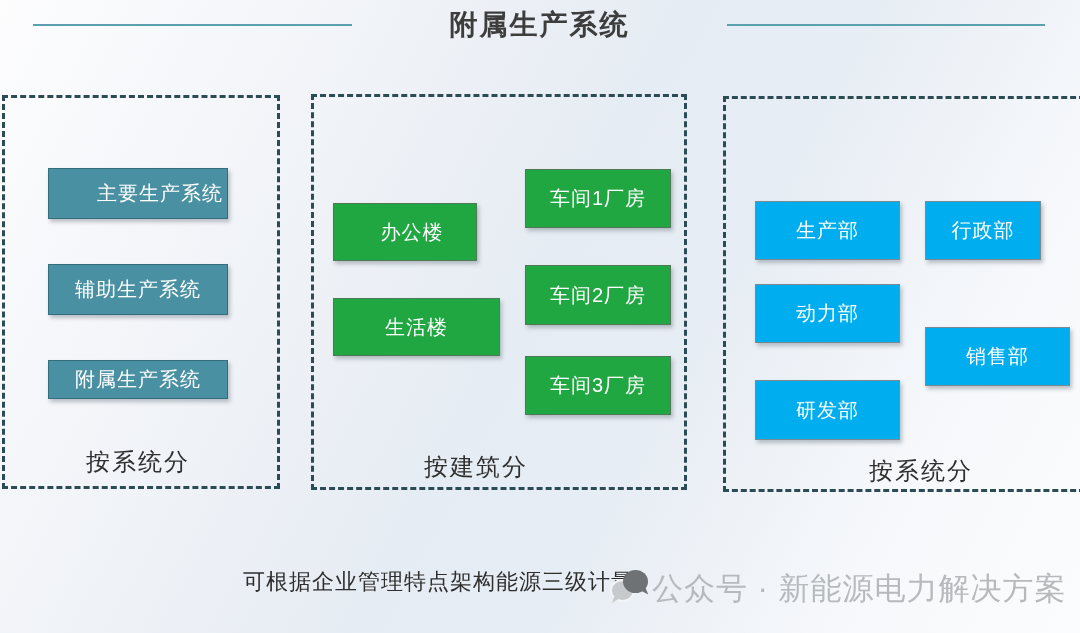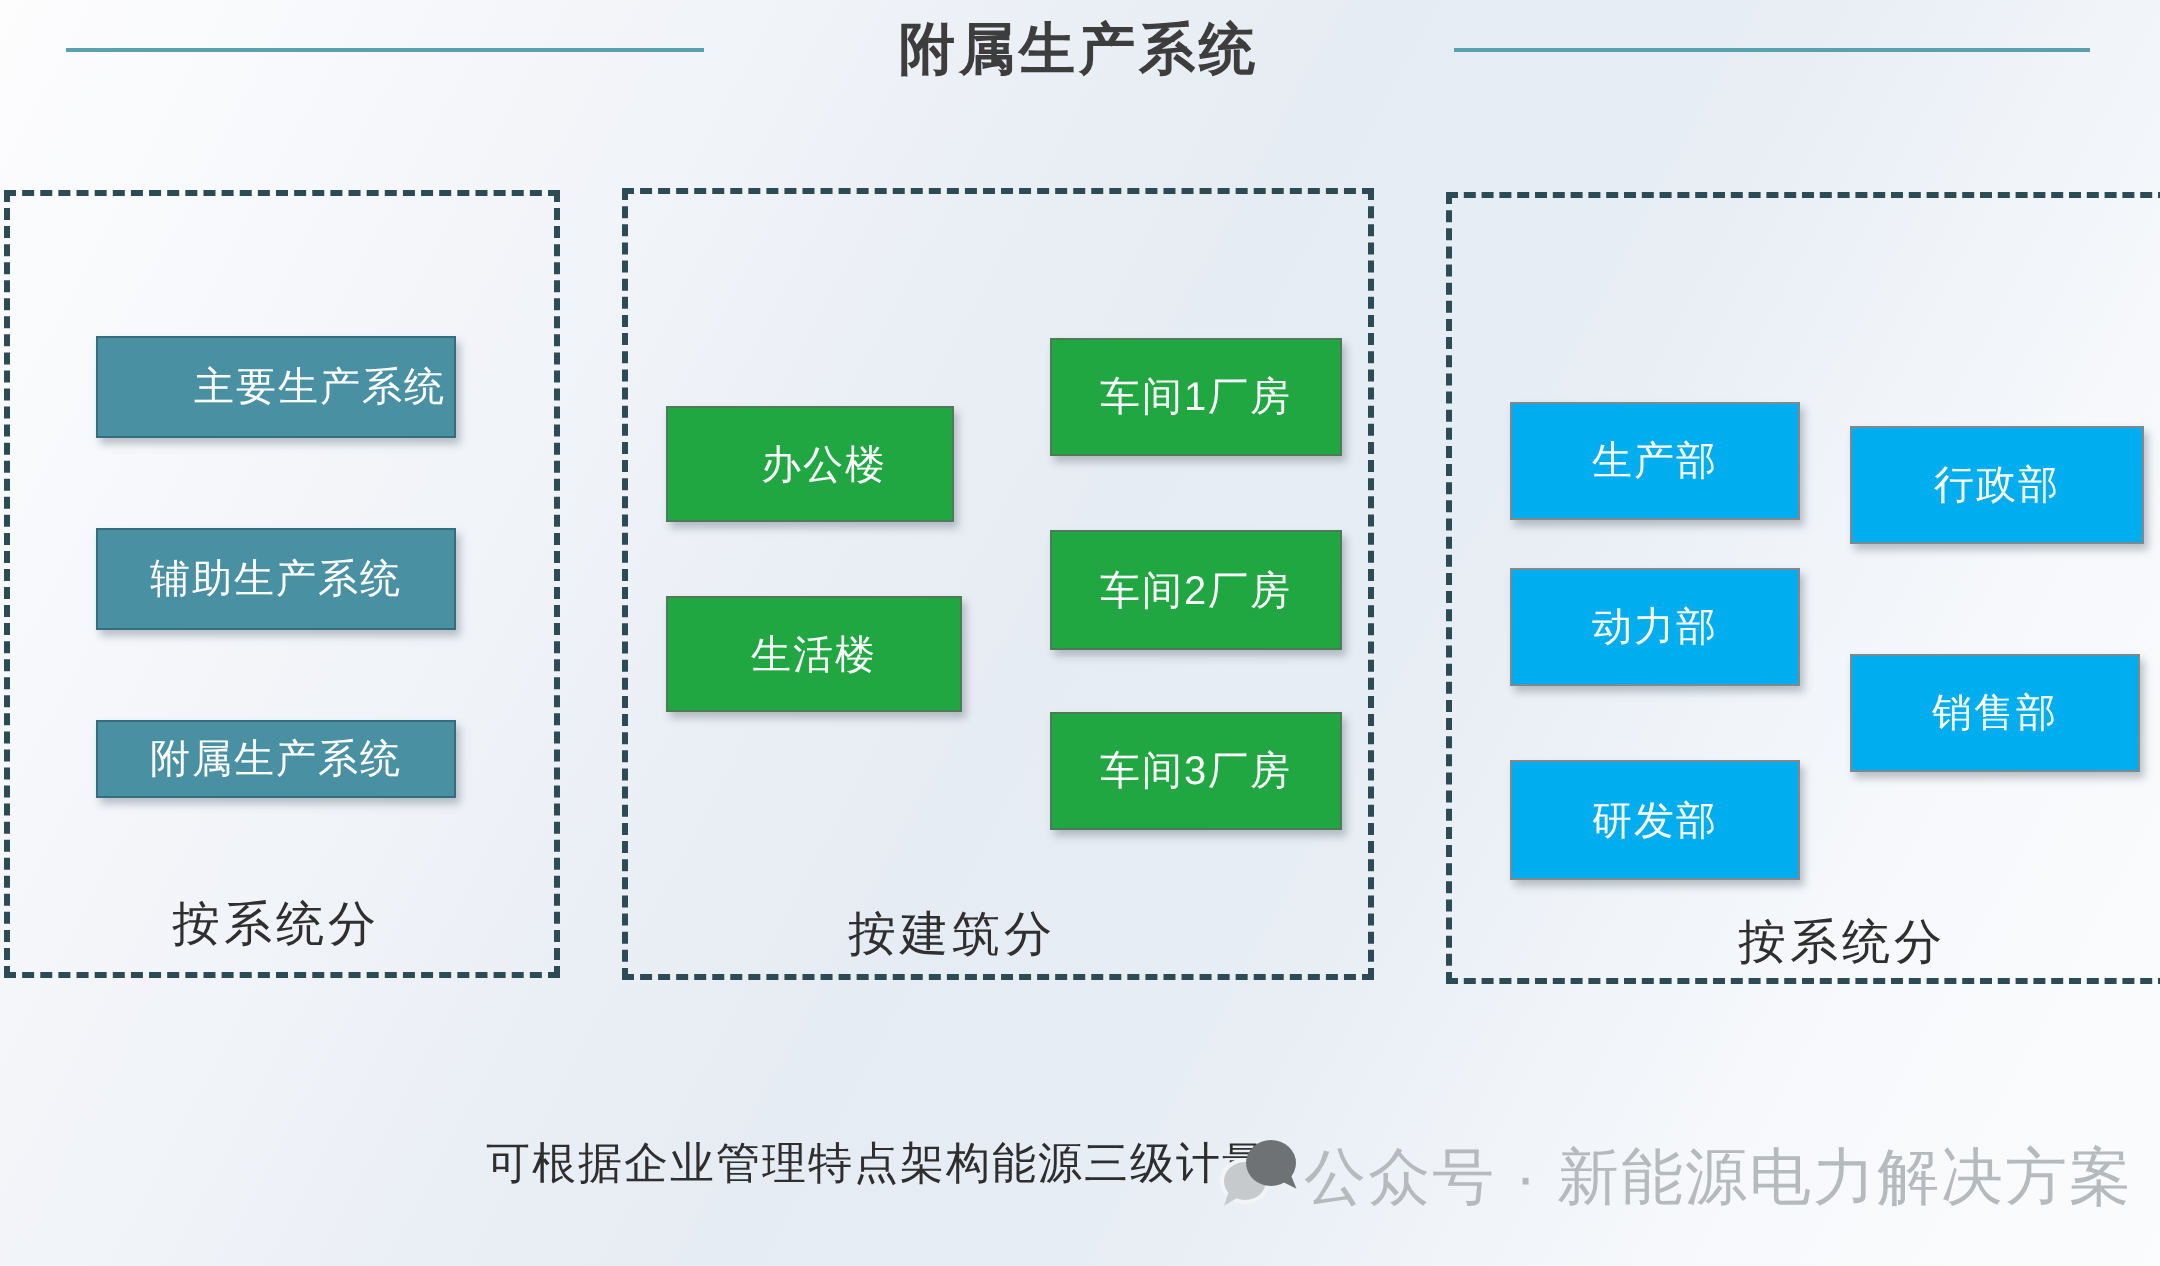--- a/index.html
+++ b/index.html
@@ -29,27 +29,27 @@
   }
   .grp0 .itm{background:#4a90a3;border:1px solid #346d7c;}
   .grp1 .itm{background:#21a742;border:1px solid #4f7a58;}
   .grp2 .itm{background:#00adee;border:1px solid #7b8990;}
   
   .g0a{left:43px;top:70px;width:180px;height:51px;}
   .g0b{left:43px;top:166px;width:180px;height:51px;}
   .g0c{left:43px;top:262px;width:180px;height:39px;}
   
   .g1a{left:19px;top:106px;width:144px;height:58px;}
-  .g1b{left:19px;top:201px;width:148px;height:58px;}
+  .g1b{left:19px;top:201px;width:167px;height:58px;}
   .g1c{left:211px;top:59px;width:146px;height:59px;margin-top:13px;}
   .g1d{left:211px;top:168px;width:146px;height:60px;}
   .g1e{left:211px;top:259px;width:146px;height:59px;}
   
   .g2a{left:29px;top:102px;width:145px;height:59px;}
-  .g2b{left:199px;top:102px;width:147px;height:59px;margin-top:12px;}
+  .g2b{left:199px;top:102px;width:116px;height:59px;}
   .g2c{left:29px;top:185px;width:145px;height:59px;}
   .g2d{left:199px;top:228px;width:145px;height:59px;}
   .g2e{left:29px;top:281px;width:145px;height:60px;}
   
   .glabel{
     position:absolute;transform:translateX(-50%);white-space:nowrap;
     font-size:24px;color:#2f2f2f;letter-spacing:2px;
   }
   .gl0{left:133px;top:348px;}
   .gl1{left:162px;top:354px;}

